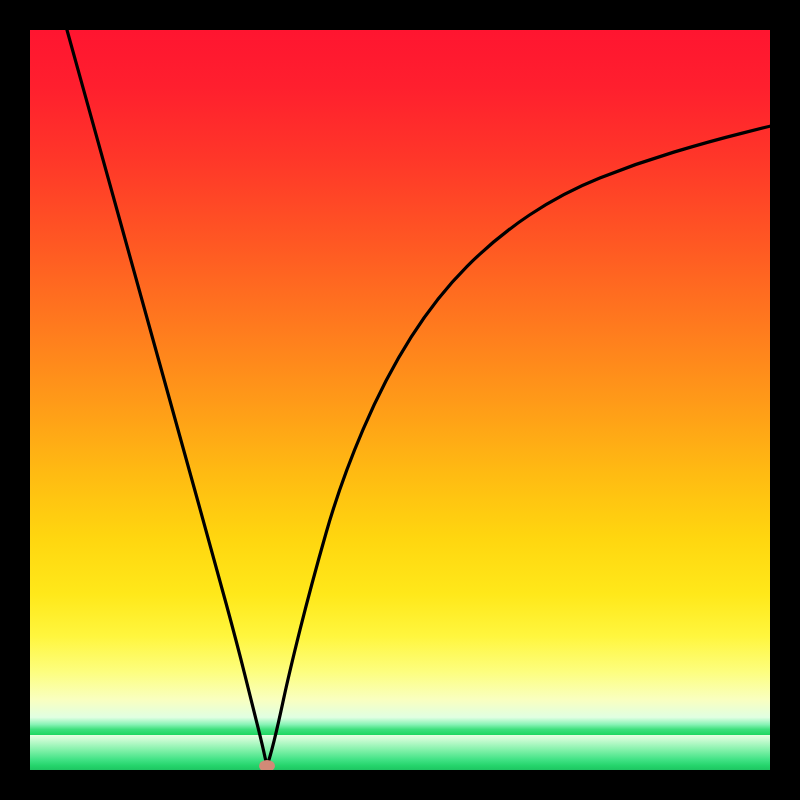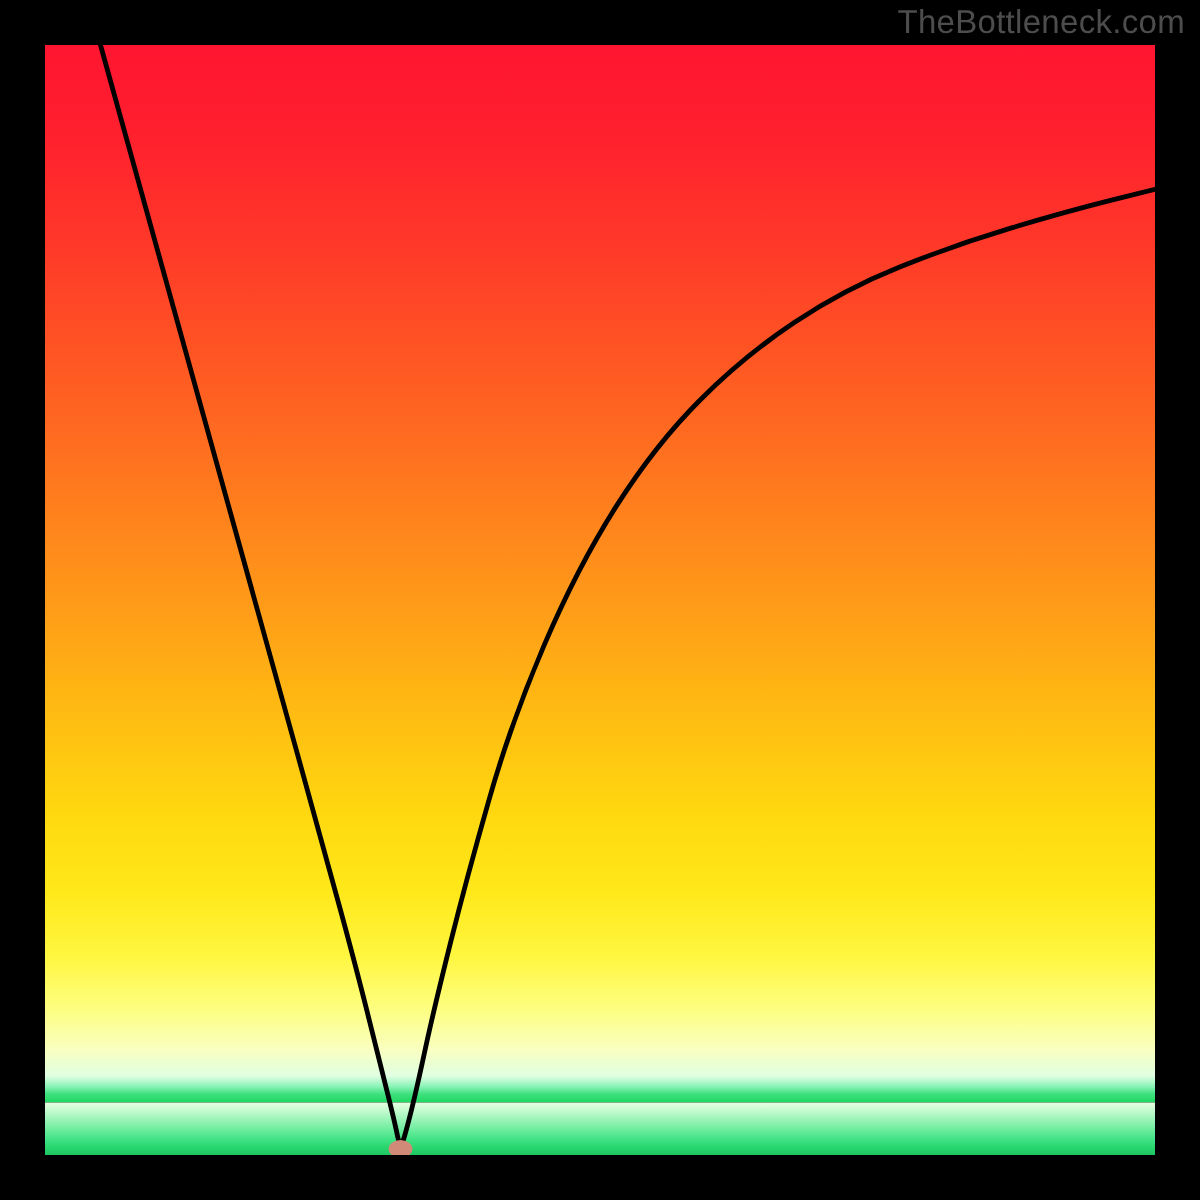--- a/index.html
+++ b/index.html
@@ -87,21 +87,20 @@
     background: #d18a77;
     border-radius: 50%;
     z-index: 25;
     transform: translate(-50%, -50%);
   }
 </style>
 </head>
 <body>
 
 <div class="frame">
-  <div class="watermark">TheBottleneck.com</div>
 
   <div class="plot">
     <div class="gradient"></div>
     <div class="green-band"></div>
 
     <svg class="curve" viewBox="0 0 740 740" preserveAspectRatio="none">
       <path id="curve-path" d="M 37.00 0.00 Q 37.00 0.00 55.50 66.60 Q 74.00 133.20 92.50 199.80 Q 111.00 266.40 129.50 333.00 Q 148.00 399.60 166.50 466.20 Q 185.00 532.80 196.10 573.50 Q 207.20 614.20 214.60 643.80 Q 222.00 673.40 227.55 695.60 Q 233.10 717.80 234.95 727.05 Q 236.80 736.30 238.65 730.75 Q 240.50 725.20 244.20 710.40 Q 247.90 695.60 253.45 669.70 Q 259.00 643.80 270.10 599.40 Q 281.20 555.00 296.00 503.20 Q 310.80 451.40 333.00 399.60 Q 355.20 347.80 381.10 307.10 Q 407.00 266.40 436.60 236.80 Q 466.20 207.20 499.50 185.00 Q 532.80 162.80 569.80 148.00 Q 606.80 133.20 643.80 122.10 Q 680.80 111.00 710.40 103.60 T 740.00 96.20" fill="none" stroke="#000000" stroke-width="3.2" stroke-linecap="round" stroke-linejoin="round"></path>
     </svg>
 
     <div id="marker-dot" class="dot" style="left: 236.8px; top: 736.3px; background: rgb(209, 138, 119);"></div>

